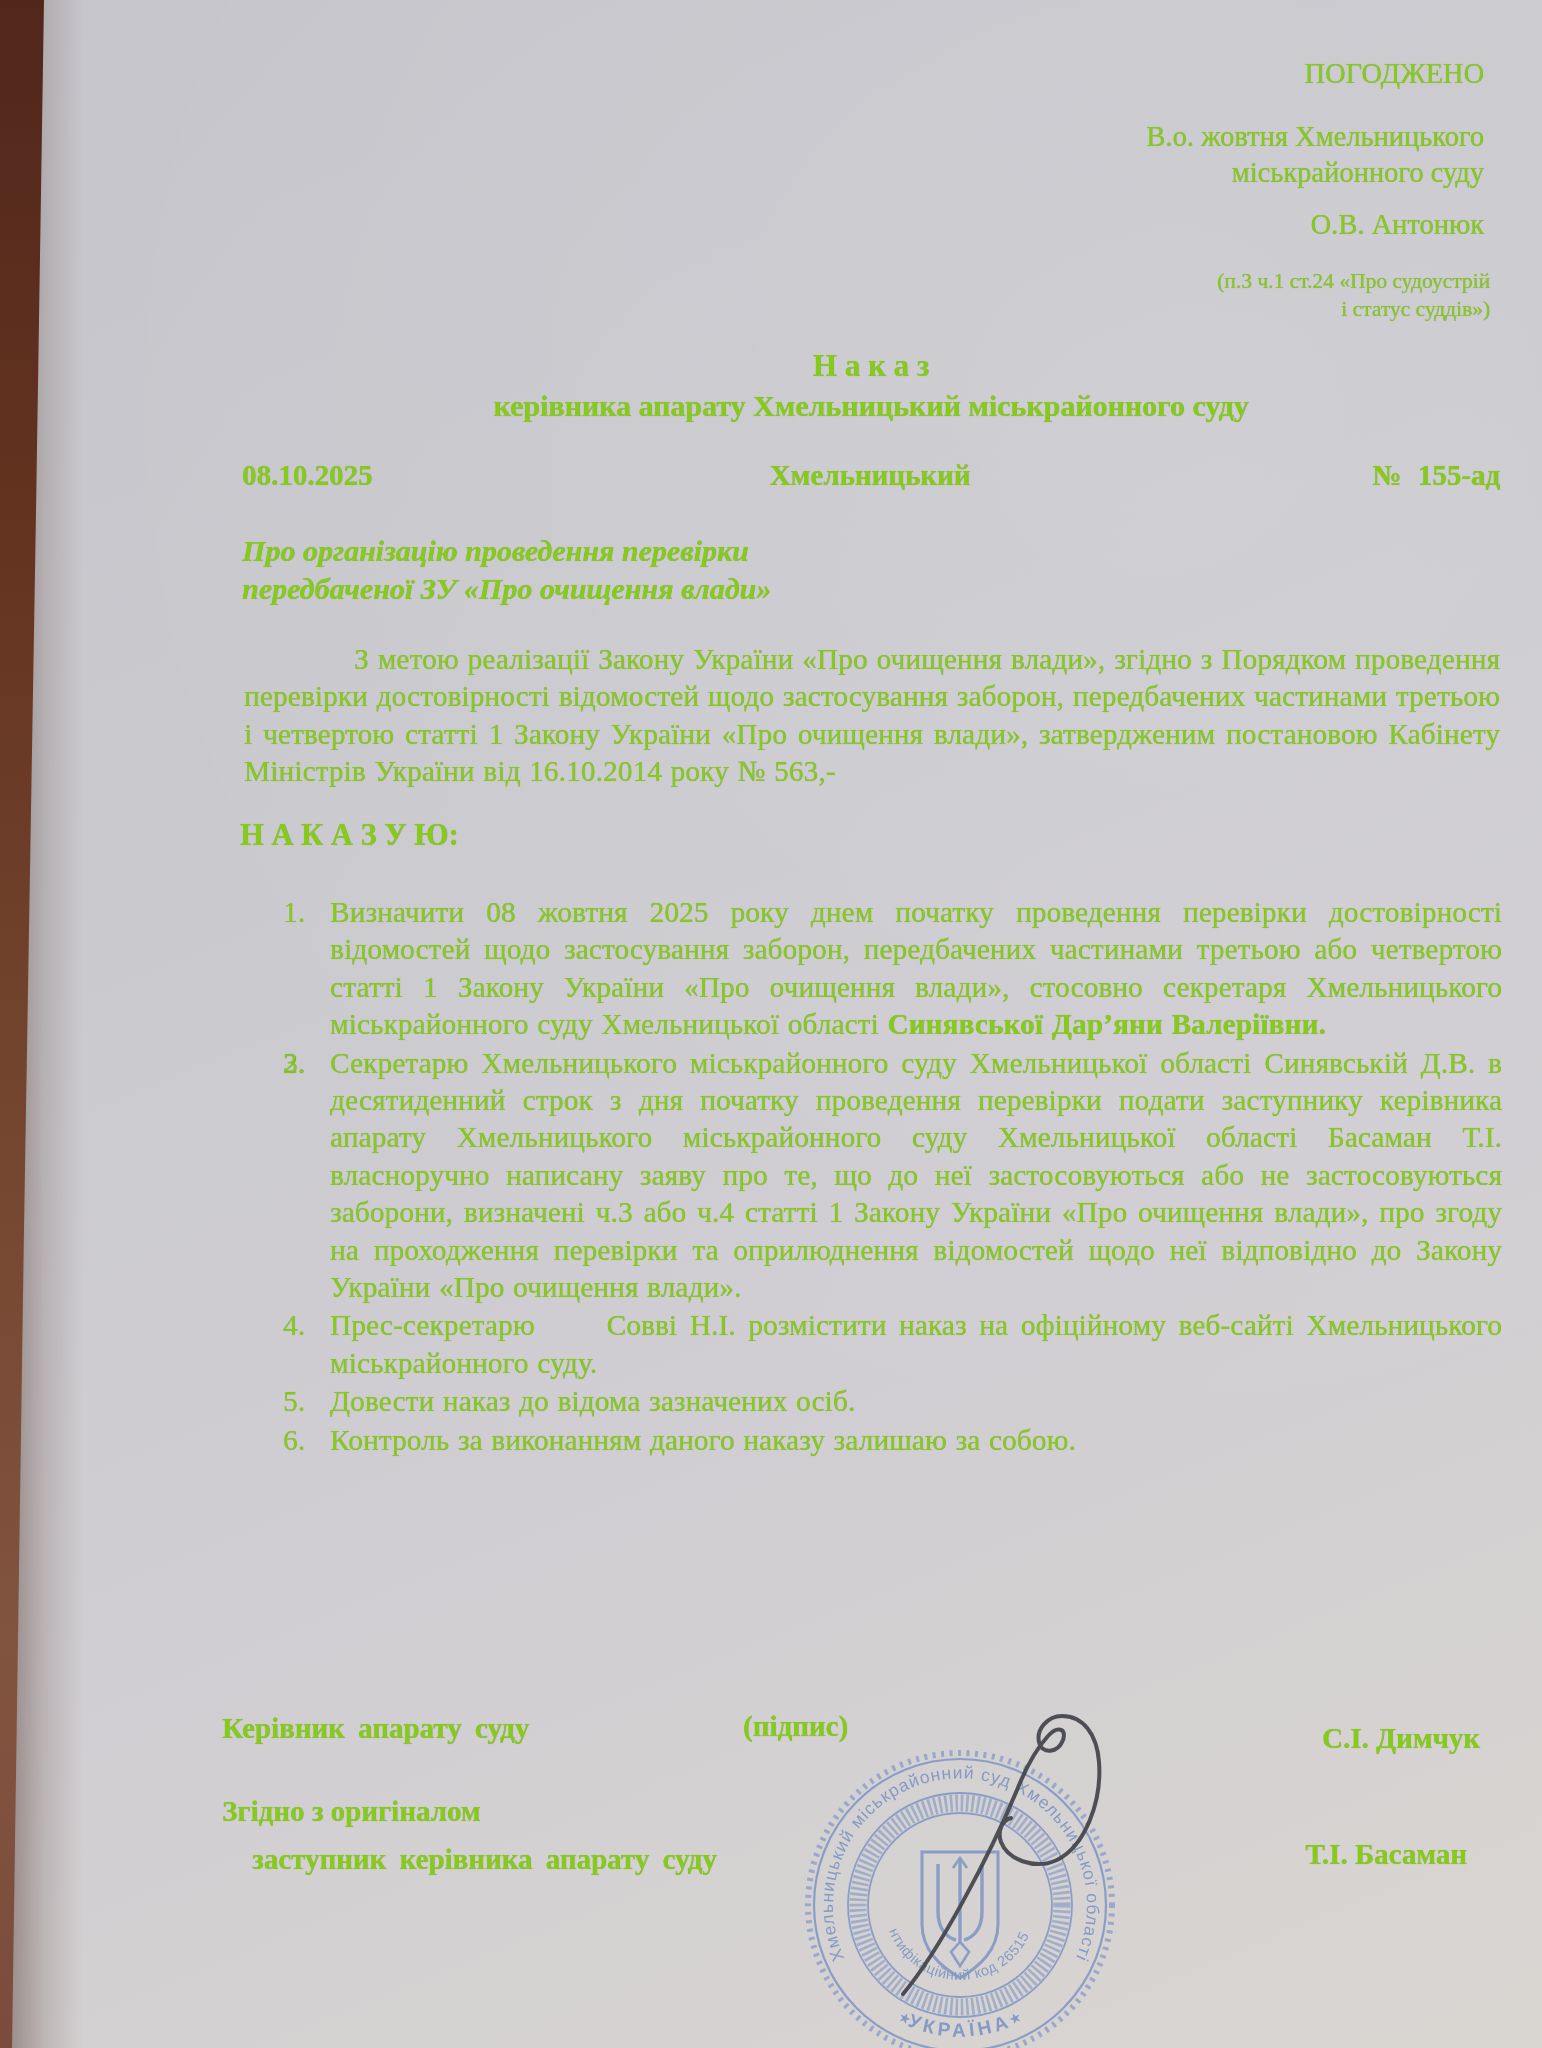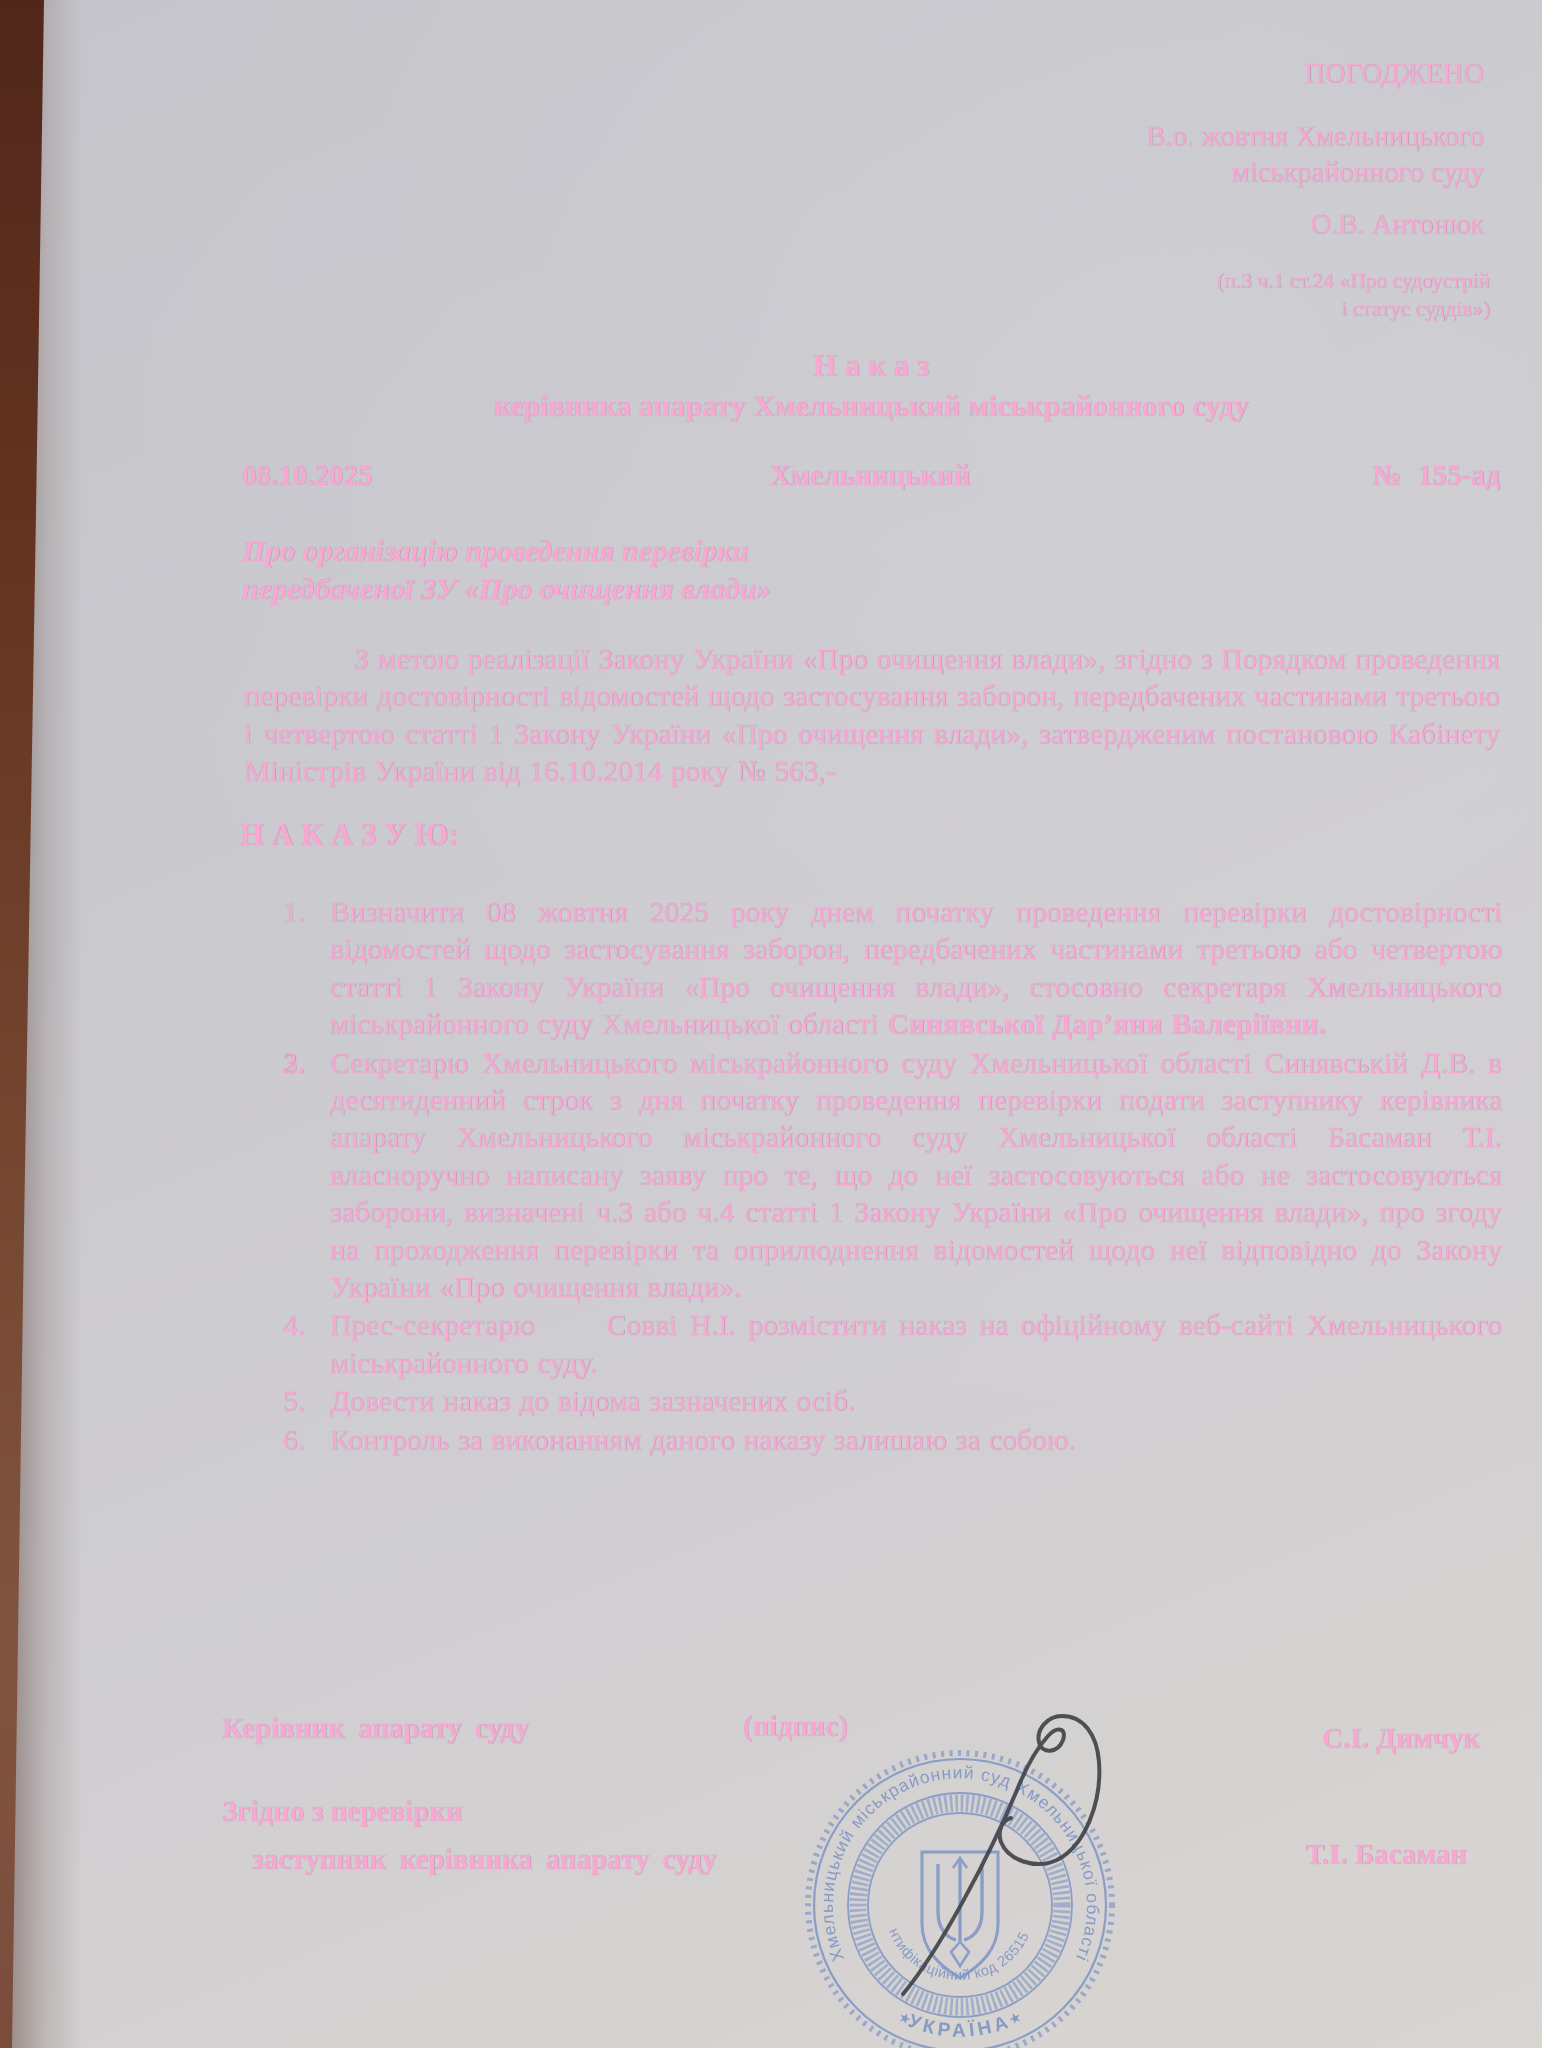--- a/index.html
+++ b/index.html
@@ -17,21 +17,21 @@
   }
   .edge-shadow{
     position:absolute;left:0;top:0;bottom:0;width:110px;
     background:linear-gradient(90deg, rgba(62,31,20,0.45) 0%, rgba(62,31,20,0.15) 40%, rgba(62,31,20,0) 75%);
   }
   .table-edge{
     position:absolute;left:0;top:0;height:100%;width:50px;
     background:linear-gradient(180deg,#51271c 0%,#63331f 25%,#74452f 55%,#81543f 80%,#7b4c3c 100%);
     clip-path:polygon(0 0,44px 0,36px 25%,24px 60%,12px 100%,0 100%);
   }
-  .t{position:absolute;color:#f9a8d4;text-shadow:0.3px 0.4px 0.7px rgba(52,50,60,0.35);}
+  .t{position:absolute;color:#84cc16;text-shadow:0.3px 0.4px 0.7px rgba(52,50,60,0.35);}
   .right-block{text-align:right;}
   .sz-body{font-size:28.5px;line-height:35.5px;}
   .sz-small{font-size:21.5px;line-height:27.5px;}
   .center-wrap{left:240px;right:40px;text-align:center;}
   .doc-type{font-size:31px;font-weight:bold;}
   .issuer{font-size:30px;font-weight:bold;}
   .meta-row{left:240px;right:42px;font-weight:bold;font-size:29px;height:40px;}
   .meta-date{position:absolute;left:2px;top:0;}
   .meta-place{position:absolute;left:50%;transform:translateX(-50%);top:0;}
   .meta-number{position:absolute;right:0;top:0;word-spacing:9px;}
@@ -104,21 +104,21 @@
     <li>
       <span class="num">6.</span><span>Контроль за виконанням даного наказу залишаю за собою.</span>
     </li>
   </ol>
 </div>
 
 <div class="t sig ws" style="top:1712px;left:222px;">Керівник  апарату суду</div>
 <div class="t sig" style="top:1710px;left:743px;">(підпис)</div>
 <div class="t sig" style="top:1722px;right:62px;">С.І. Димчук</div>
 
-<div class="t sig" style="top:1795px;left:222px;">Згідно з перевірки</div>
+<div class="t sig" style="top:1795px;left:222px;">Згідно з оригіналом</div>
 <div class="t sig ws" style="top:1843px;left:234px;margin-left:18px;">заступник  керівника апарату суду</div>
 <div class="t sig" style="top:1838px;right:75px;">Т.І. Басаман</div>
 
 <svg class="stamp-svg" width="460" height="420" viewBox="0 0 460 420">
   <g stroke="#7d95c5" fill="none" opacity="0.85">
     <circle cx="215" cy="255" r="152" stroke-width="6" stroke-dasharray="3 5.5" opacity="0.8"></circle>
     <circle cx="215" cy="255" r="146" stroke-width="2.2"></circle>
     <circle cx="215" cy="255" r="112" stroke-width="1.8"></circle>
     <circle cx="215" cy="255" r="102" stroke-width="17" stroke-dasharray="2.6 2.8" opacity="0.7"></circle>
     <circle cx="215" cy="255" r="92" stroke-width="1.8"></circle>

